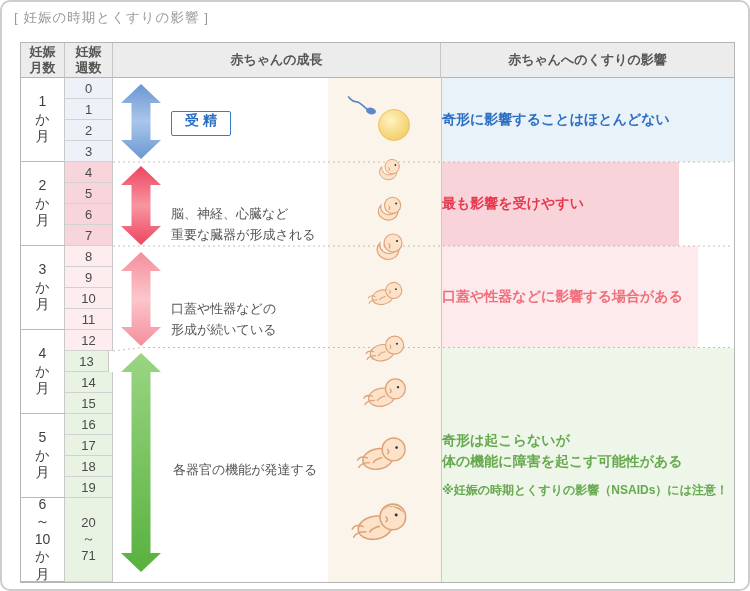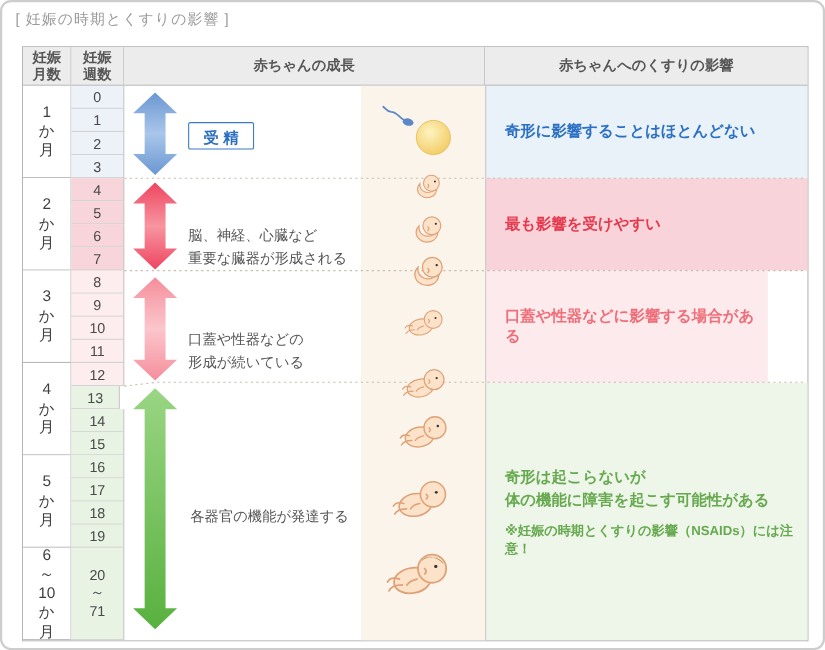--- a/index.html
+++ b/index.html
@@ -17,30 +17,30 @@
     text-align:center;white-space:pre-line;line-height:1.2;}
   .hb{border-right:1px solid #c6c6c6;}
   .month-cell{background:#fff;border-right:1px solid #c9c9c9;border-bottom:1px solid #b9b9b9;
     display:flex;align-items:center;justify-content:center;color:#3f3f3f;font-size:14px;}
   .week-cell{border-right:1px solid #c9c9c9;border-bottom:1px solid #d2d2d2;
     display:flex;align-items:center;justify-content:center;color:#4a4a4a;font-size:13px;}
   .wk-blue{background:#edf2f9;} .wk-pink{background:#f8d5da;}
   .wk-lpink{background:#fdedee;} .wk-green{background:#e9f3e4;}
   .growth-bg{left:92px;top:35px;width:328px;height:504px;background:#fff;border-right:1px solid #c9c9c9;}
   .cream{left:307px;top:35px;width:113px;height:504px;background:#faf4ea;}
-  .fx{display:flex;align-items:center;padding-left:17px;font-weight:bold;font-size:14px;}
+  .fx{display:flex;align-items:center;padding-left:0;font-weight:bold;font-size:14px;}
   .fx1{background:#e9f1f9;color:#2b70c3;}
   .fx2{background:#f8d4da;color:#e6394e;}
   .fx3{background:#fdeaec;color:#ef6e79;}
   .fx4{background:#eef5e9;color:#66a94f;flex-direction:column;align-items:flex-start;justify-content:center;}
-  .fx4 .main{white-space:pre-line;line-height:1.5;}
+  .fx4 .main{white-space:pre-line;line-height:1.5;font-family:Liberation Mono, monospace;}
   .fx4 .note{font-size:12px;margin-top:9px;}
   .fert-box{position:absolute;left:150px;top:68px;width:60px;height:25px;box-sizing:border-box;
     border:1px solid #3a7bc8;border-radius:2px;background:#fff;color:#2c6fc2;font-weight:bold;
-    font-size:14px;display:flex;align-items:flex-end;justify-content:center;}
+    font-size:14px;display:flex;align-items:flex-start;justify-content:center;}
   .gtext{position:absolute;color:#555;font-size:13px;line-height:1.6;white-space:pre-line;margin-top:20px;}
   .vlabel .vch{display:block;text-align:center;line-height:1.25;}
   .overlay{position:absolute;left:0;top:0;width:713px;height:539px;pointer-events:none;}
 </style>
 </head>
 <body>
 
 <div class="page">
   <div class="title">[ 妊娠の時期とくすりの影響 ]</div>
 
@@ -52,21 +52,21 @@
 週数</div>
     <div class="cell hcell hb" style="left:92px;top:0;width:328px;height:35px;">赤ちゃんの成長</div>
     <div class="cell hcell" style="left:420px;top:0;width:293px;height:35px;">赤ちゃんへのくすりの影響</div>
 
     <div class="cell growth-bg"></div>
     <div class="cell cream"></div>
 
     <div class="cell fx fx1" style="left:420px;top:35px;width:293px;height:84px;border-left:1px solid #c9c9c9;">
       <span>奇形に影響することはほとんどない</span>
     </div>
-    <div class="cell fx fx2" style="left:420px;top:119px;width:293px;height:84px;border-left:1px solid #c9c9c9;">
+    <div class="cell fx fx2" style="left:420px;top:119px;width:238px;height:84px;border-left:1px solid #c9c9c9;">
       <span>最も影響を受けやすい</span>
     </div>
     <div class="cell fx fx3" style="left:420px;top:203px;width:257px;height:102px;border-left:1px solid #c9c9c9;">
       <span>口蓋や性器などに影響する場合がある</span>
     </div>
     <div class="cell fx fx4" style="left:420px;top:305px;width:293px;height:234px;border-left:1px solid #c9c9c9;">
       <span class="main">奇形は起こらないが
 体の機能に障害を起こす可能性がある</span>
       <span class="note">※妊娠の時期とくすりの影響（NSAIDs）には注意！</span>
     </div>

